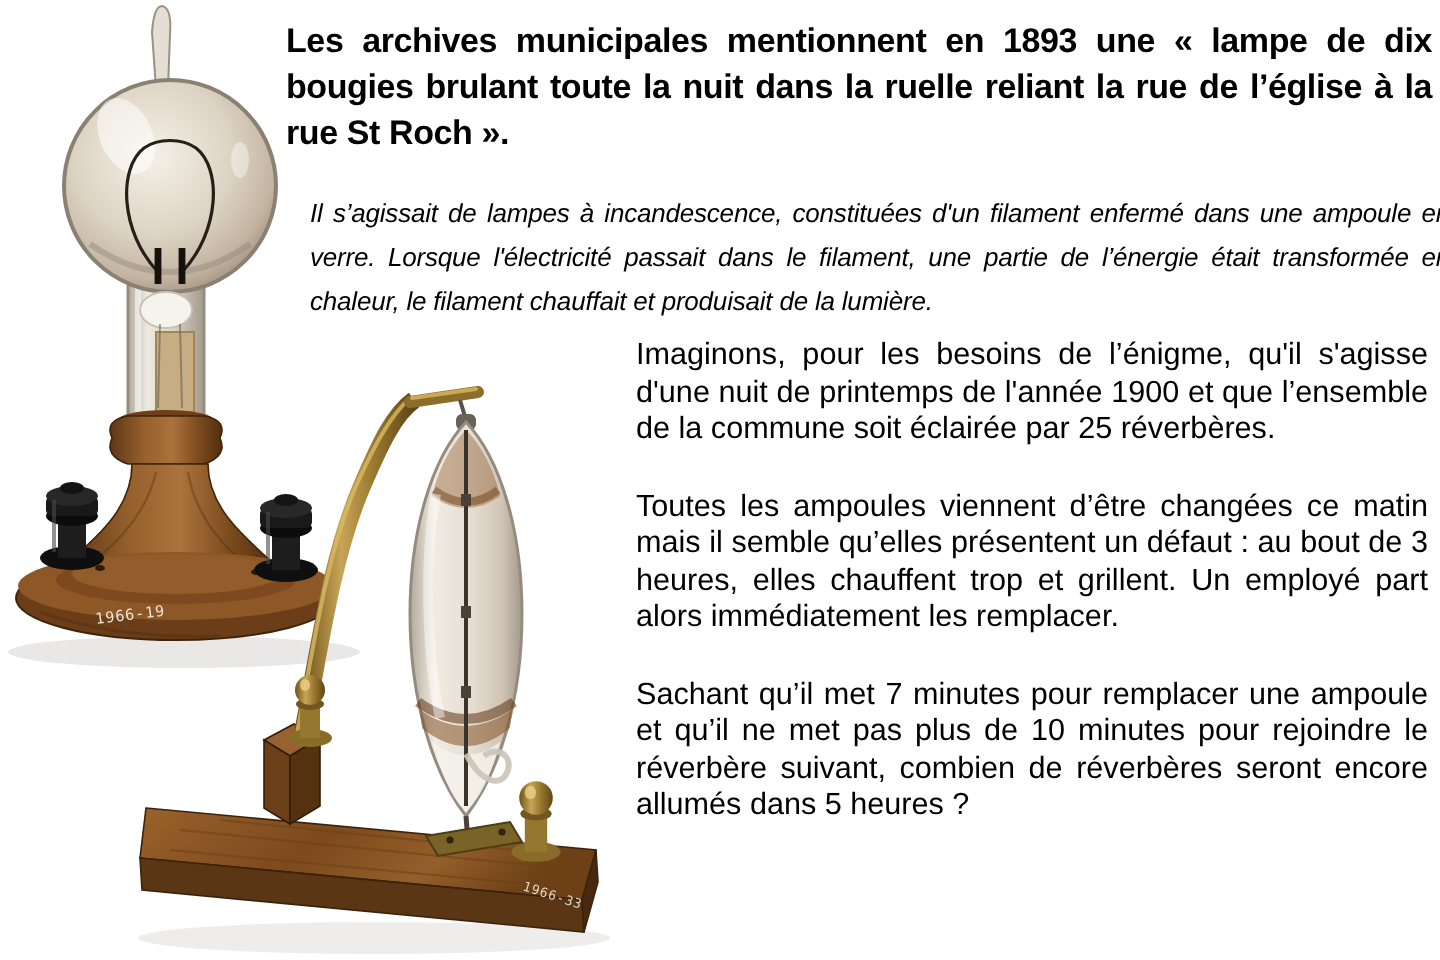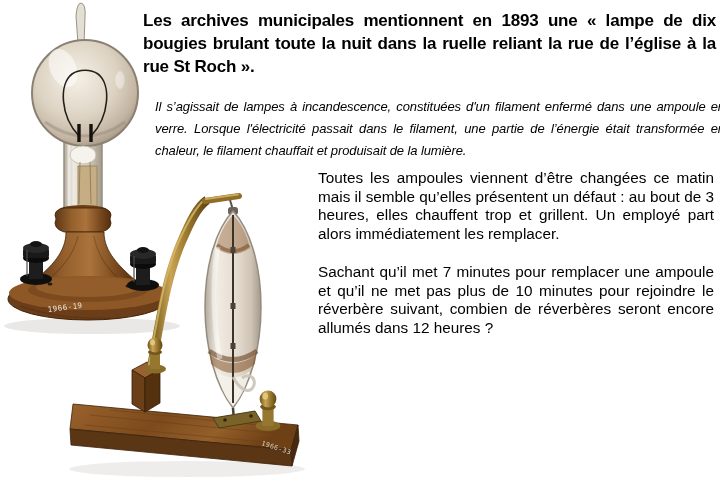--- a/index.html
+++ b/index.html
@@ -197,17 +197,18 @@
     <use href="#bsknob" transform="translate(213,214) scale(1.12)"></use>
 
     <text x="206" y="260" font-size="6.5" fill="#ddd6c8" transform="rotate(18 206 260)">1966-33</text>
   </svg>
 
   <p class="headline">Les archives municipales mentionnent en 1893 une « lampe de dix bougies brulant toute la nuit dans la ruelle reliant la rue de l’église à la rue St Roch ».</p>
 
   <p class="lede">Il s’agissait de lampes à incandescence, constituées d'un filament enfermé dans une ampoule en verre. Lorsque l'électricité passait dans le filament, une partie de l’énergie était transformée en chaleur, le filament chauffait et produisait de la lumière.</p>
 
   <div class="col">
+    <p>Imaginons, pour les besoins de l’énigme, qu'il s'agisse d'une nuit de printemps de l'année 1900 et que l’ensemble de la commune soit éclairée par 25 réverbères.</p>
     <p>Toutes les ampoules viennent d’être changées ce matin mais il semble qu’elles présentent un défaut : au bout de 3 heures, elles chauffent trop et grillent. Un employé part alors immédiatement les remplacer.</p>
-    <p>Sachant qu’il met 7 minutes pour remplacer une ampoule et qu’il ne met pas plus de 10 minutes pour rejoindre le réverbère suivant, combien de réverbères seront encore allumés dans 12 heures ?</p>
+    <p>Sachant qu’il met 7 minutes pour remplacer une ampoule et qu’il ne met pas plus de 10 minutes pour rejoindre le réverbère suivant, combien de réverbères seront encore allumés dans 5 heures ?</p>
   </div>
 
 </div>
 
 </body></html>

